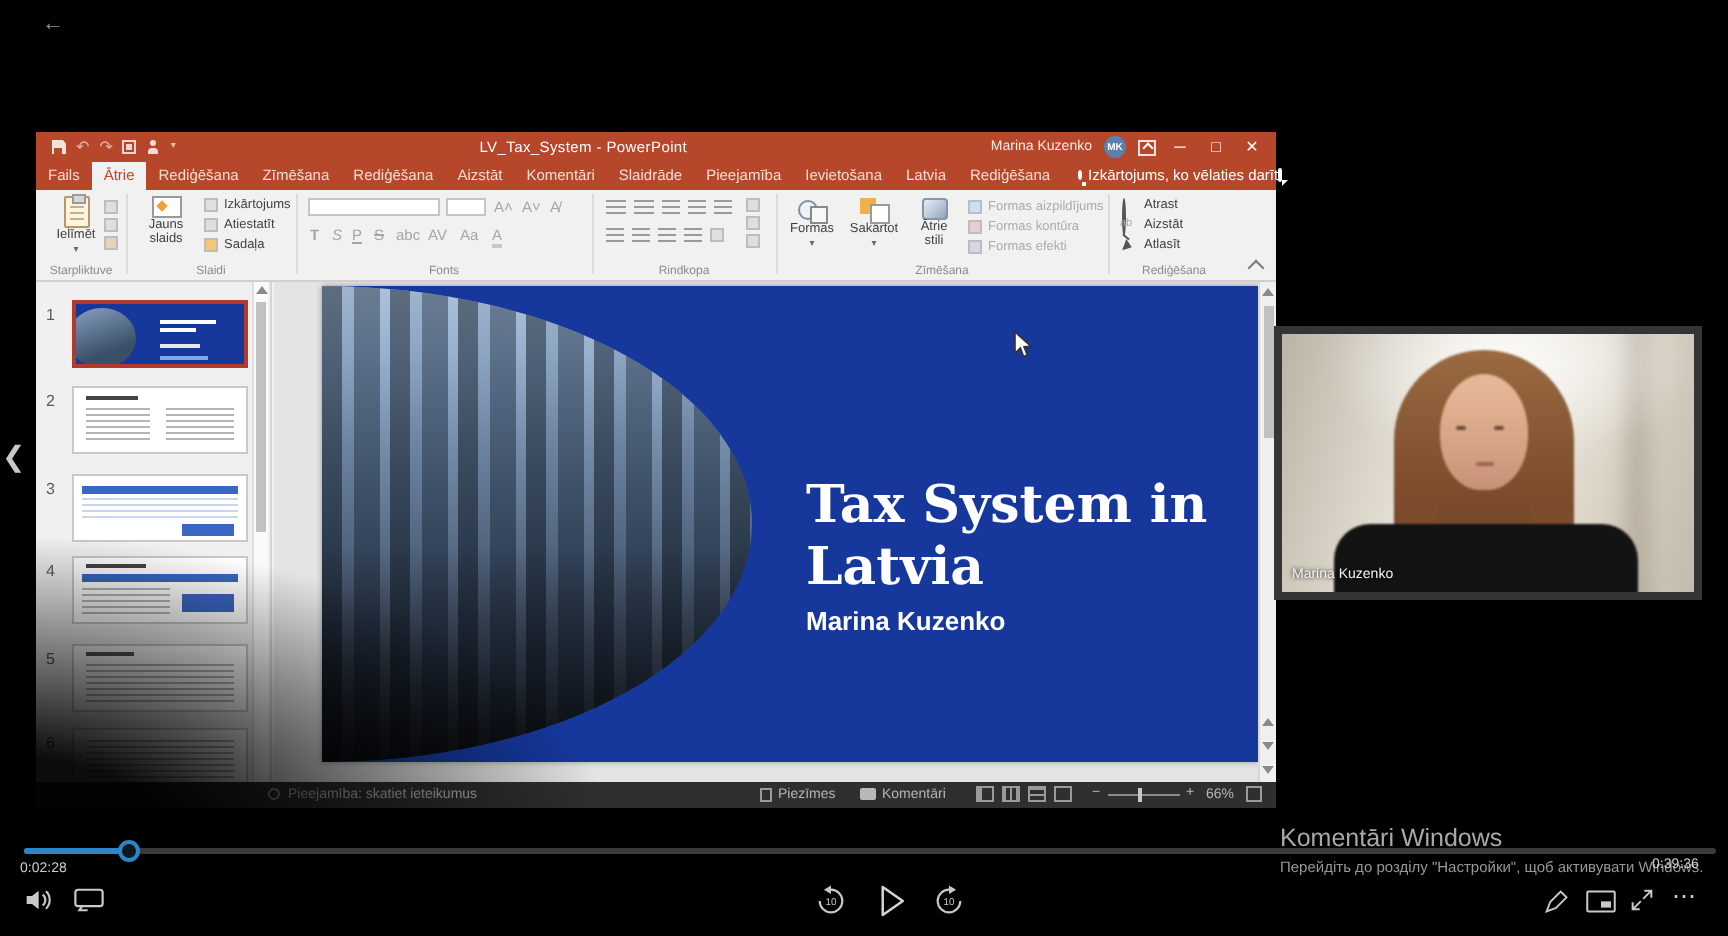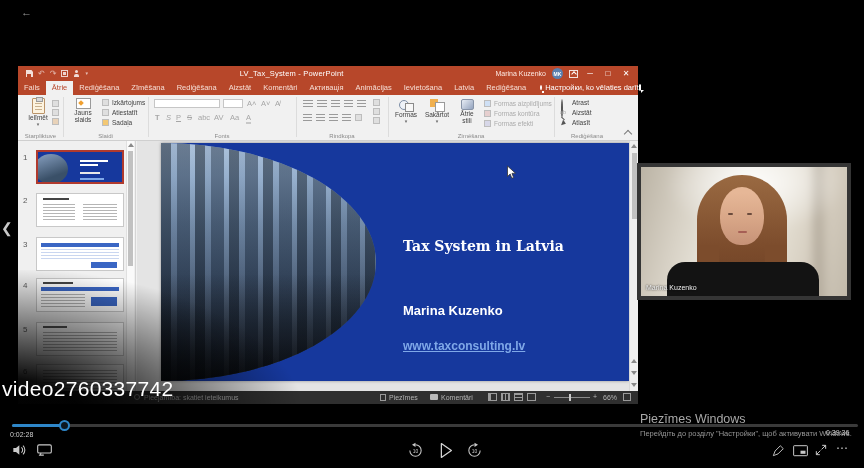--- a/index.html
+++ b/index.html
@@ -74,21 +74,21 @@
   .minil{position:absolute;background:repeating-linear-gradient(to bottom,#b5b5b5 0 1px,transparent 1px 3px)}
   .tscroll{left:108px;top:0;width:8px;height:250px;background:#fafafa;border-left:1px solid #e0e0e0}
   .tri-up{width:0;height:0;border-left:3px solid transparent;border-right:3px solid transparent;border-bottom:4px solid #8a8a8a}
   .tri-dn{width:0;height:0;border-left:3px solid transparent;border-right:3px solid transparent;border-top:4px solid #8a8a8a}
 
   .mainarea{left:119px;top:0;width:501px;height:250px;background:#e4e4e4}
   .slide{left:24px;top:2px;width:468px;height:238px;background:#16389d;box-shadow:0 0 3px rgba(0,0,0,.35);overflow:hidden}
   .sphoto{left:0;top:0;width:215px;height:238px;border-top-right-radius:100% 50%;border-bottom-right-radius:100% 50%;overflow:hidden;background:linear-gradient(180deg,#b9cfe6 0%,#9db8d6 14%,#7089a5 34%,#4a5d75 56%,#313e4f 78%,#1d242e 100%)}
   .sphoto::before{content:"";position:absolute;inset:0;background:repeating-linear-gradient(90deg,rgba(18,28,42,.55) 0 10px,rgba(96,116,146,.28) 10px 16px,rgba(28,42,62,.5) 16px 29px,rgba(130,150,180,.22) 29px 34px)}
   .sphoto::after{content:"";position:absolute;inset:0;background:linear-gradient(180deg,transparent 55%,rgba(10,12,16,.55) 82%,rgba(4,5,7,.85) 100%)}
-  .stitle{left:242px;top:95px;width:210px;color:#fff;font-family:"DejaVu Serif",serif;font-weight:bold;font-size:14px;line-height:1.18}
+  .stitle{left:242px;top:95px;width:210px;color:#fff;font-family:"DejaVu Serif",serif;font-weight:bold;font-size:26px;line-height:1.18}
   .sauthor{left:242px;top:160px;color:#fff;font-weight:bold;font-size:13px}
   .slink{left:242px;top:196px;color:#7fa8e8;font-weight:bold;font-size:12px;text-decoration:underline}
   .mscroll{left:492px;top:0;width:9px;height:250px;background:#f0f0f0;border-left:1px solid #d8d8d8}
   .mthumb{left:2px;width:5px;background:#c1c1c1}
 
   
   .status{left:0;top:325px;width:620px;height:13px;background:#2f2f2f;color:#b5b5b5;font-size:7px}
   .sicon{border:1px solid #9a9a9a}
   .vi{width:9px;height:8px;border:1px solid #9a9a9a;display:inline-block}
 
@@ -153,27 +153,27 @@
     </div>
 
     <div class="a tabrow">
       <span class="tab">Fails</span>
       <span class="tab sel">Ātrie</span>
       <span class="tab">Rediģēšana</span>
       <span class="tab">Zīmēšana</span>
       <span class="tab">Rediģēšana</span>
       <span class="tab">Aizstāt</span>
       <span class="tab">Komentāri</span>
-      <span class="tab">Активація</span>
-      <span class="tab">Animācijas</span>
+      <span class="tab">Slaidrāde</span>
+      <span class="tab">Pieejamība</span>
       <span class="tab">Ievietošana</span>
       <span class="tab">Latvia</span>
       <span class="tab">Rediģēšana</span>
       <span class="bulb"></span>
-      <span class="tellme">Настройки, ko vēlaties darīt</span>
+      <span class="tellme">Izkārtojums, ko vēlaties darīt</span>
       <span class="cmticon"></span>
     </div>
 
     <div class="a ribbon">
       
       <div class="a" style="left:6px;top:3px;width:28px;text-align:center">
         <div class="clipicon" style="margin:0 auto"></div>
         <div class="rtext">Ielīmēt</div>
         <div class="caret">▾</div>
       </div>
@@ -318,21 +318,20 @@
           <span class="tri-up" style="position:absolute;left:1px;top:2px"></span>
           <div class="a" style="left:1px;top:10px;width:5px;height:115px;background:#c1c1c1"></div>
         </div>
       </div>
 
       <div class="a mainarea">
         <div class="a slide">
           <div class="a sphoto"></div>
           <div class="a stitle">Tax System in Latvia</div>
           <div class="a sauthor">Marina Kuzenko</div>
-          <div class="a slink">www.taxconsulting.lv</div>
           <svg class="a" style="left:345px;top:22px" width="11" height="15" viewBox="0 0 11 15">
             <path d="M1.5 1 L1.5 11.5 L4.2 9 L5.8 13.3 L7.6 12.5 L6 8.4 L9.5 8.2 Z" fill="#fff" stroke="#333" stroke-width="0.8"></path>
           </svg>
         </div>
         <div class="a mscroll">
           <span class="tri-up" style="position:absolute;left:1px;top:3px"></span>
           <div class="a mthumb" style="top:12px;height:66px"></div>
           <span class="tri-up" style="position:absolute;left:1px;top:218px"></span>
           <span class="tri-dn" style="position:absolute;left:1px;top:230px"></span>
           <span class="tri-dn" style="position:absolute;left:1px;top:242px"></span>
@@ -372,22 +371,21 @@
           <span class="eye" style="left:8px"></span>
           <span class="eye" style="left:27px"></span>
           <span class="mouth"></span>
         </div>
       </div>
       <span class="wlabel">Marina Kuzenko</span>
     </div>
   </div>
 
   <div class="a vignette"></div>
-  <div class="a vtitle">video2760337742</div>
-  <div class="a acttitle">Piezīmes Windows</div>
+  <div class="a acttitle">Komentāri Windows</div>
   <div class="a actsub">Перейдіть до розділу "Настройки", щоб активувати Windows.</div>
 
   <div class="a ptrack">
     <div class="a pfill"></div>
   </div>
   <div class="a phandle"></div>
   <span class="a ptime" style="left:10px;top:431px">0:02:28</span>
   <span class="a ptime" style="left:826px;top:429px">0:39:36</span>
 
   <span class="a ctl" style="left:12px;top:443px">

